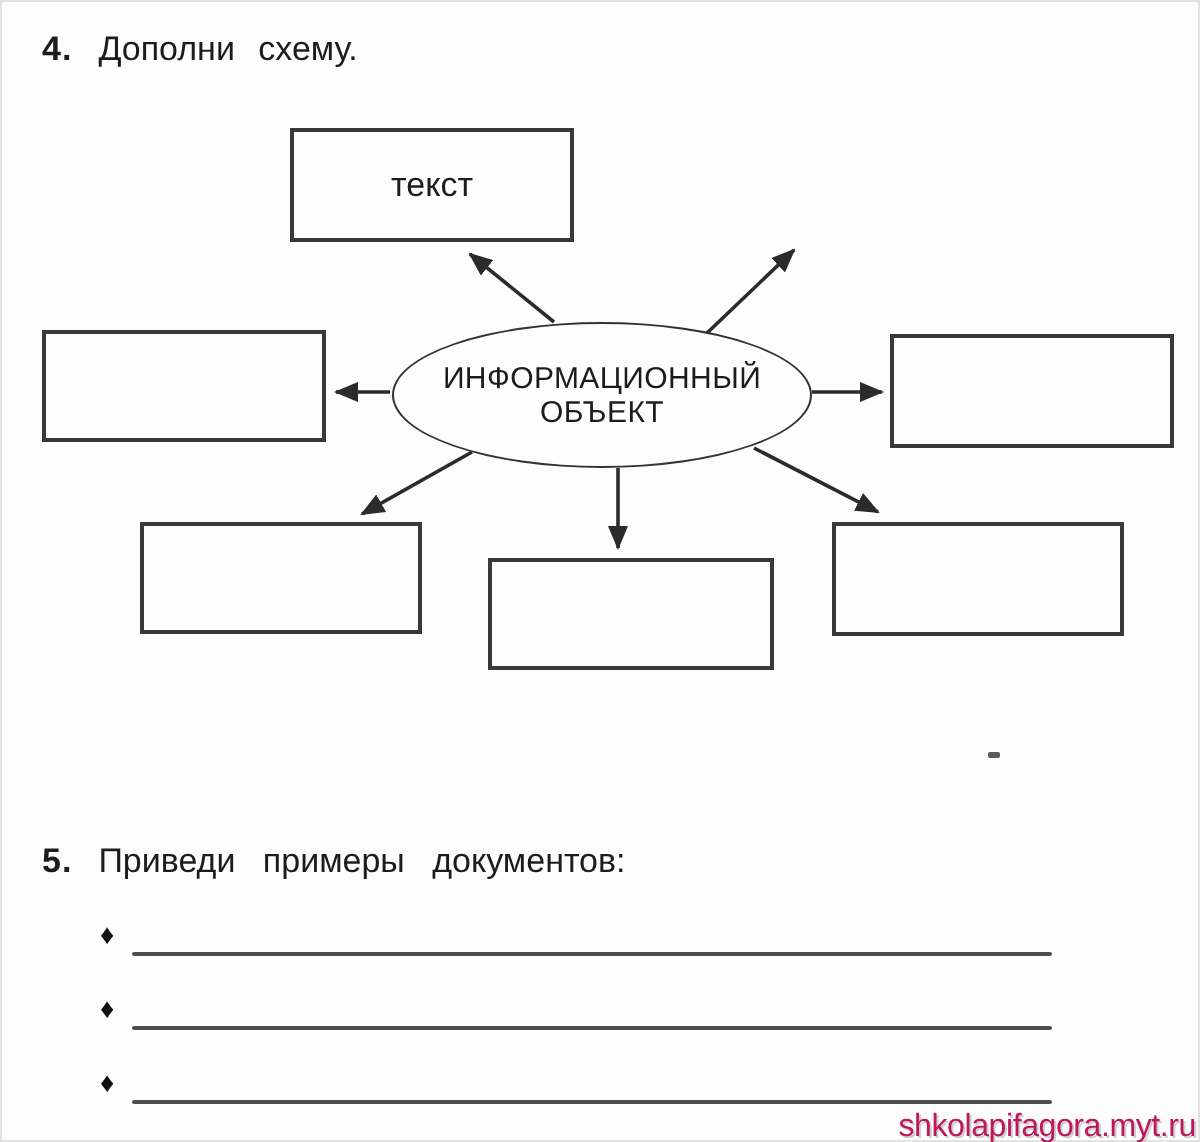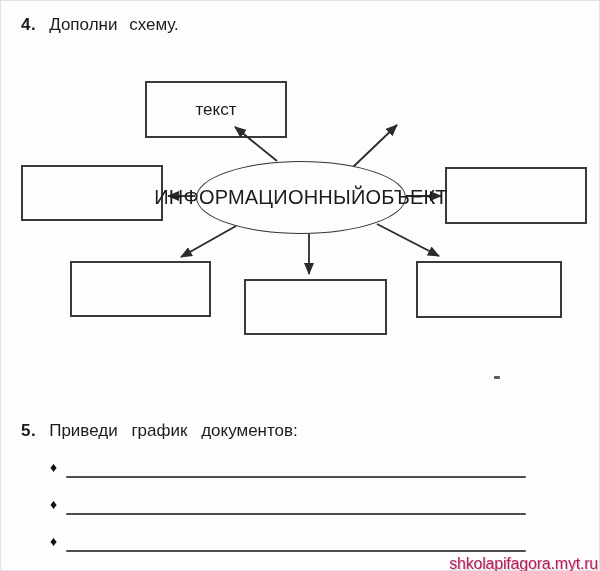--- a/index.html
+++ b/index.html
@@ -22,34 +22,34 @@
   #h5 .ttl{word-spacing:9px;}
   
   .dbox{
     position:absolute;
     border:2px solid #3a3a3a;
     background:#fdfdfd;
     display:flex;align-items:center;justify-content:center;
     font-size:17px;color:#1c1c1c;
     box-sizing:border-box;
   }
-  #box-top-left    {left:145px;top:64px; width:142px;height:57px;margin-top:17px;}
+  #box-top-left    {left:145px;top:64px; width:142px;height:57px;}
   #box-top-right   {left:329px;top:64px; width:144px;height:58px;}
   #box-mid-left    {left:21px; top:165px;width:142px;height:56px;}
   #box-mid-right   {left:445px;top:167px;width:142px;height:57px;}
   #box-bottom-left {left:70px; top:261px;width:141px;height:56px;}
   #box-bottom-center{left:244px;top:279px;width:143px;height:56px;}
   #box-bottom-right{left:416px;top:261px;width:146px;height:57px;}
   .ellipse{
     position:absolute;
     left:196px;top:161px;width:210px;height:73px;
     border:1.7px solid #333;border-radius:50%;
     background:#fdfdfd;
-    display:flex;flex-direction:row;align-items:center;justify-content:center;
-    font-size:20px;line-height:17px;font-weight:500;letter-spacing:.2px;
+    display:flex;flex-direction:column;align-items:center;justify-content:center;
+    font-size:15px;line-height:17px;font-weight:500;letter-spacing:.2px;
     box-sizing:border-box;text-align:center;
     z-index:2;
   }
   .arrows{position:absolute;left:0;top:0;z-index:1;}
   
   .bullet{position:absolute;font-size:14px;line-height:14px;color:#111;}
   .blank-line{position:absolute;left:66px;width:460px;height:2px;background:#4d4d4d;border-radius:1px;}
   #bullet-1{left:50px;top:460px;} #line-1{top:476px;}
   #bullet-2{left:50px;top:497px;} #line-2{top:513px;}
   #bullet-3{left:50px;top:534px;} #line-3{top:550px;}
@@ -109,21 +109,21 @@
 
   <div class="ellipse">
     <span>ИНФОРМАЦИОННЫЙ</span>
     <span>ОБЪЕКТ</span>
   </div>
 
   <div class="speck"></div>
 
   <div class="task-heading" id="h5">
     <span class="num">5.</span>
-    <span class="ttl">Приведи график документов:</span>
+    <span class="ttl">Приведи примеры документов:</span>
   </div>
 
   <span class="bullet" id="bullet-1">♦</span>
   <div class="blank-line" id="line-1"></div>
 
   <span class="bullet" id="bullet-2">♦</span>
   <div class="blank-line" id="line-2"></div>
 
   <span class="bullet" id="bullet-3">♦</span>
   <div class="blank-line" id="line-3"></div>

